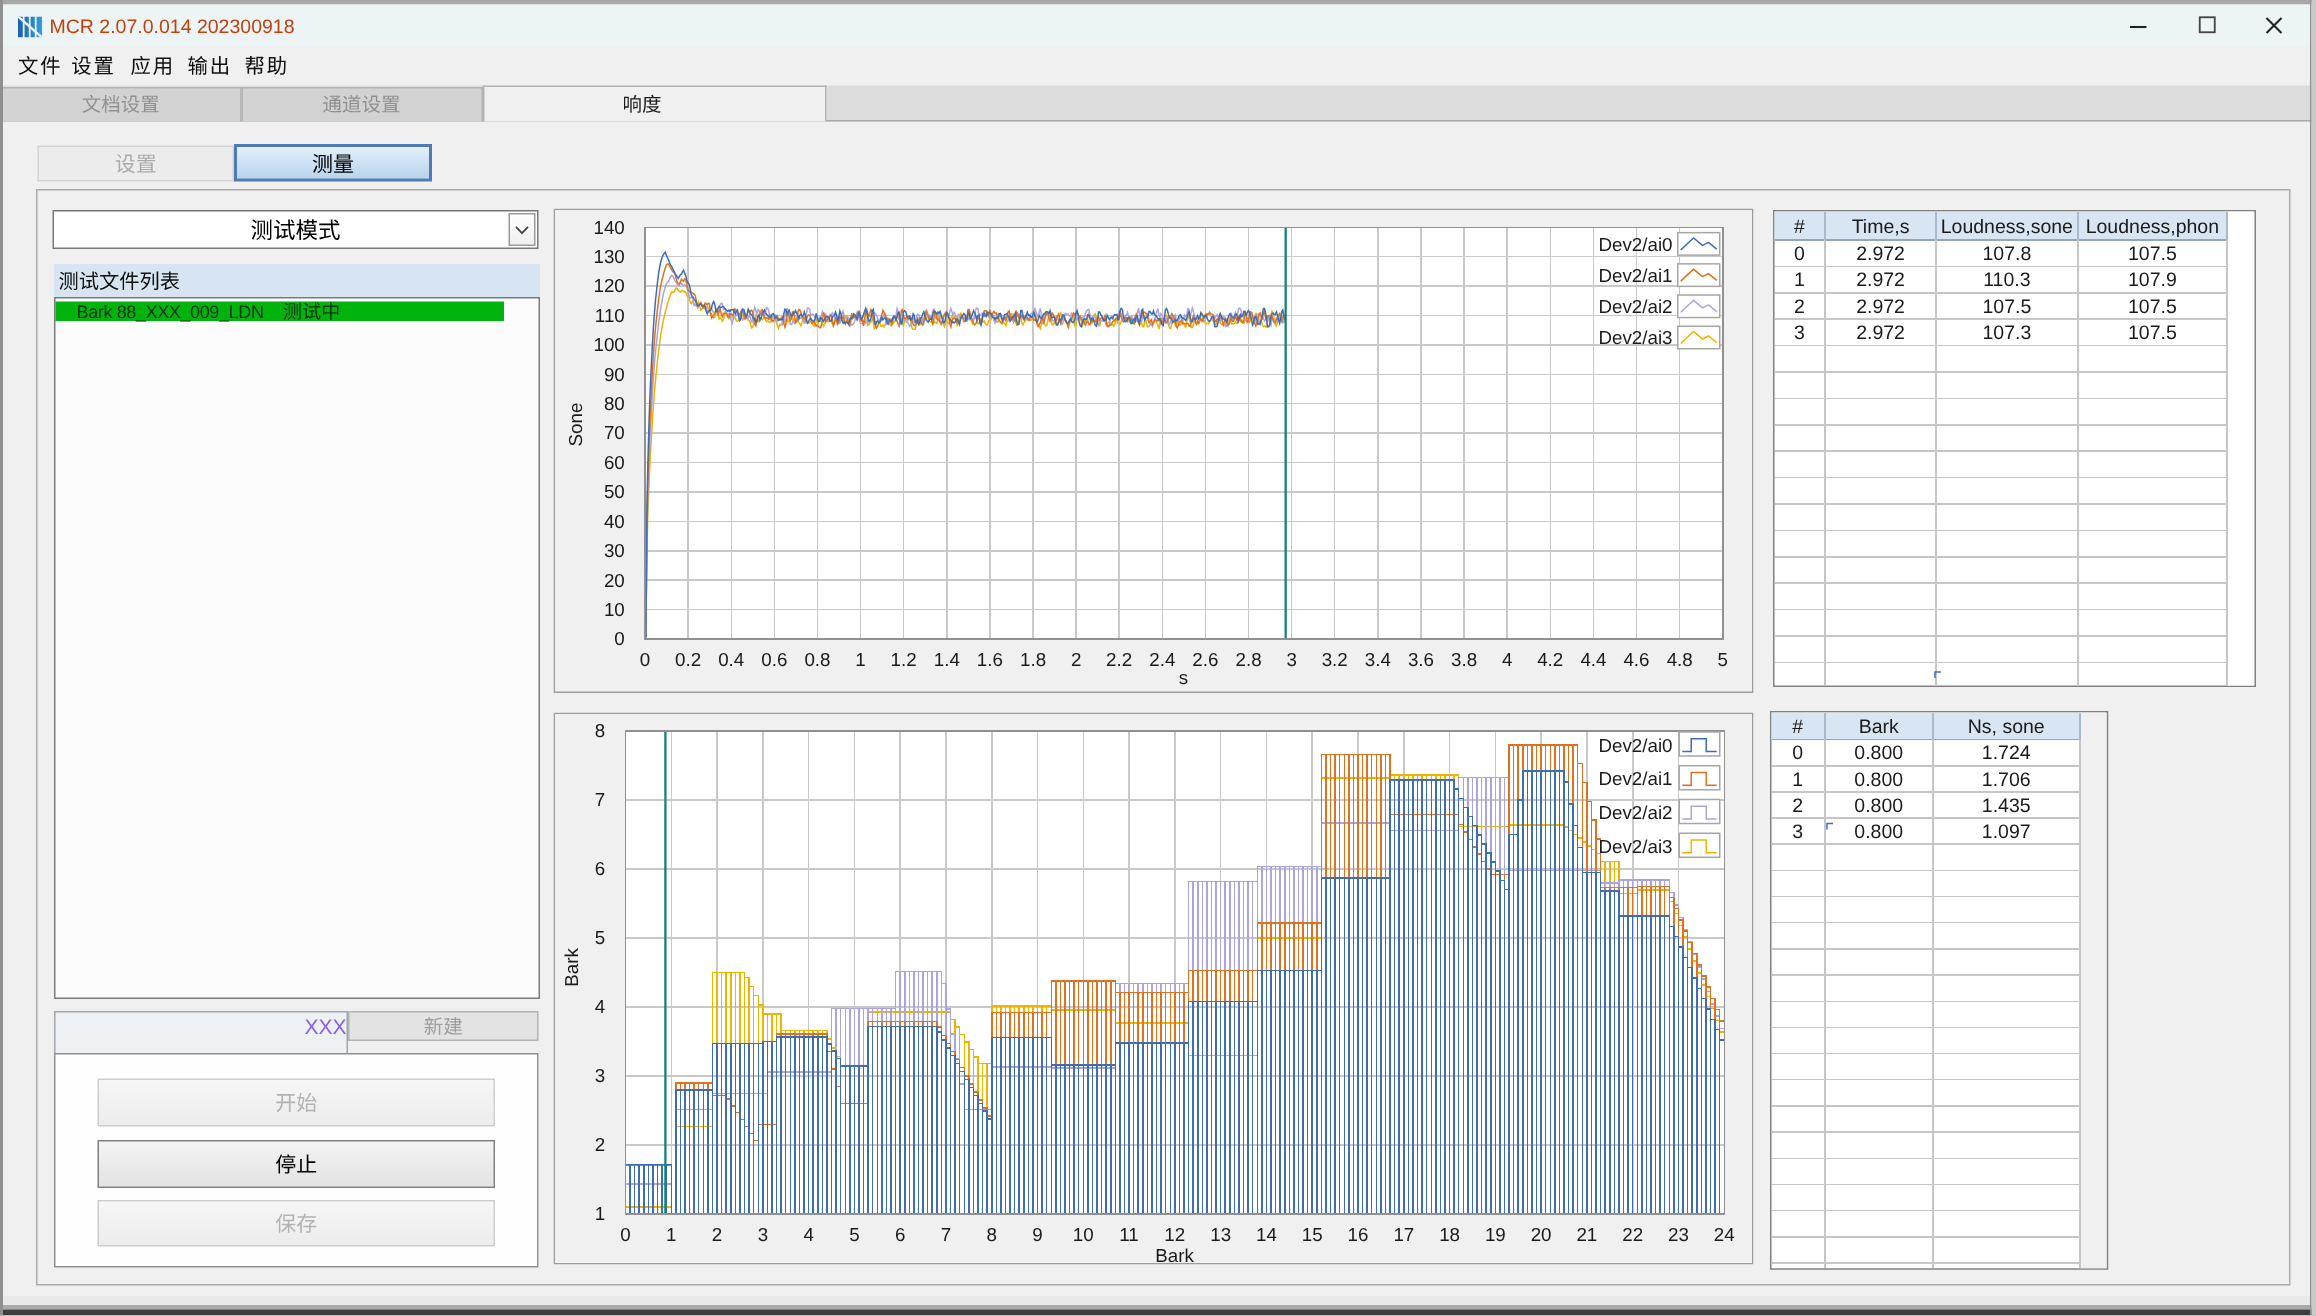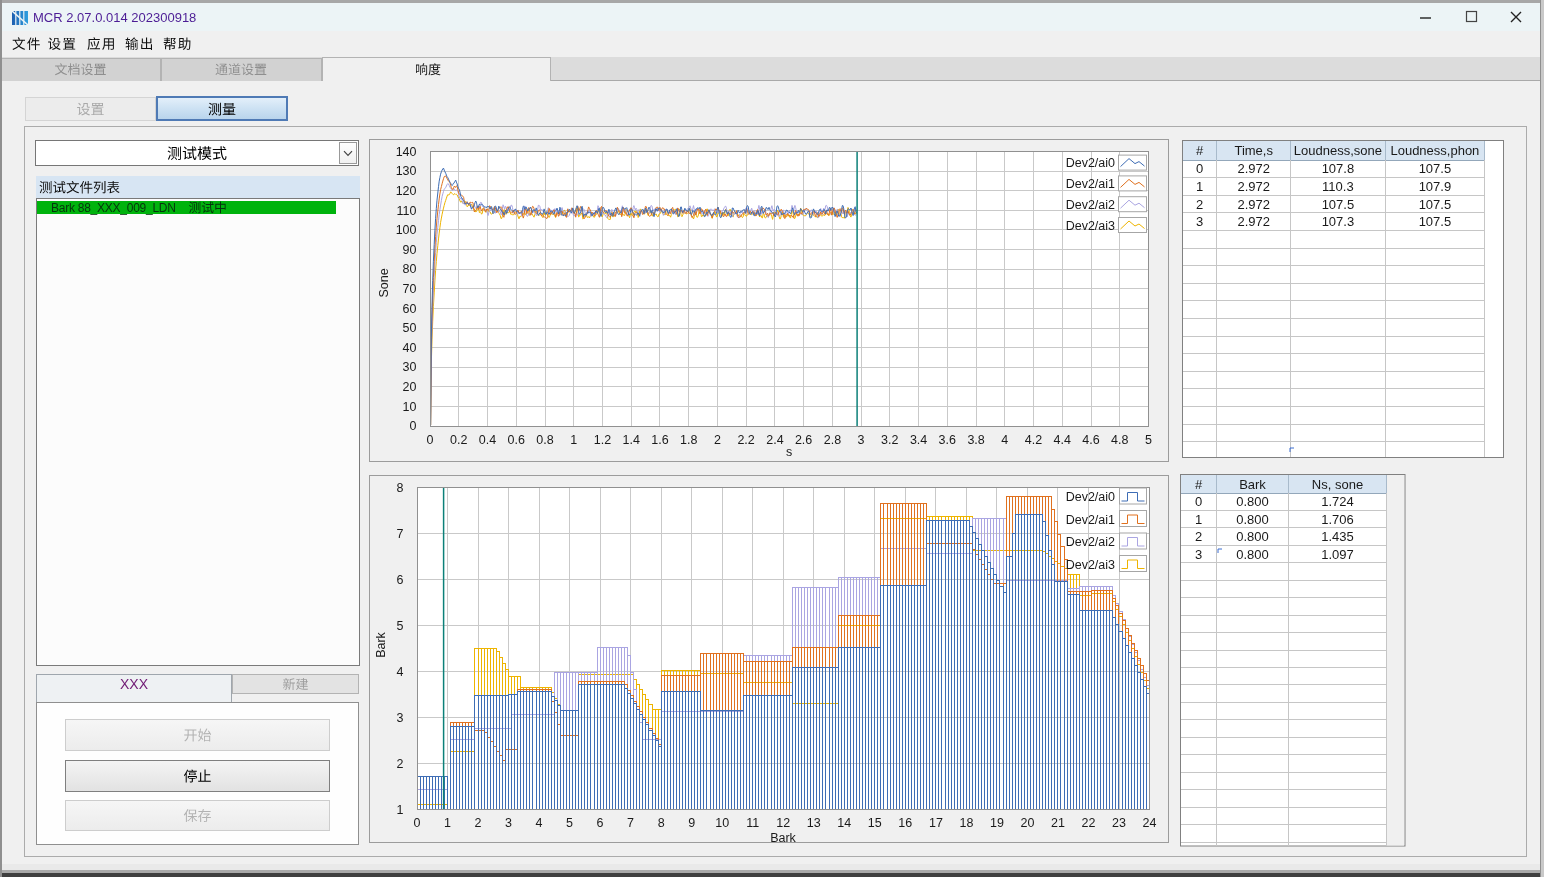--- a/index.html
+++ b/index.html
@@ -5,21 +5,21 @@
 <svg class="abs" style="left:12px;top:11px" width="17" height="14" viewBox="0 0 17 14">
     <defs>
       <linearGradient id="ig" x1="0" y1="0" x2="1" y2="0">
         <stop offset="0" stop-color="#1d5fb0"></stop>
         <stop offset="1" stop-color="#2f9fdf"></stop>
       </linearGradient>
     </defs>
     <path d="M0 0H3.2V14H0ZM4.4 0H7.2V14H4.4ZM8.4 0H11.2V14H8.4ZM12.4 0H16V14H12.4Z" fill="url(#ig)"></path>
     <path d="M0 0L16 14" stroke="#ecf4f6" stroke-width="1.6"></path>
   </svg>
-<div class="abs" style="left:33px;top:10px;font-size:13px;color:#4c1d95">MCR 2.07.0.014 202300918</div>
+<div class="abs" style="left:33px;top:10px;font-size:13px;color:#c2410c">MCR 2.07.0.014 202300918</div>
 <svg class="abs" style="left:1410px;top:8px" width="120" height="20" viewBox="0 0 120 20">
     <path d="M10 10H21" stroke="#222" stroke-width="1.4"></path>
     <rect x="56.5" y="3.5" width="10" height="10" fill="none" stroke="#444" stroke-width="1.2"></rect>
     <path d="M101 4L111 14M111 4L101 14" stroke="#222" stroke-width="1.4"></path>
   </svg>
 <div class="abs" style="left:0;top:31px;width:1544px;height:26px;background:#f0f0f0"></div>
 <div class="abs" style="left:0;top:57px;width:1544px;height:24px;background:#dcdcdc;border-bottom:1px solid #a9a9a9"></div>
 <div class="abs" style="left:1px;top:58px;width:160px;height:23px;background:#d2d2d2;border:1px solid #b3b3b3;border-bottom:none"></div>
 <div class="abs" style="left:161px;top:58px;width:161px;height:23px;background:#d2d2d2;border:1px solid #b3b3b3;border-bottom:none"></div>
 <div class="abs" style="left:322px;top:57px;width:229px;height:24px;background:#f0f0f0;border:1px solid #b3b3b3;border-bottom:none"></div>
@@ -28,21 +28,21 @@
 <div class="abs" style="left:24px;top:126px;width:1503px;height:731px;border:1px solid #ababab"></div>
 <div class="abs" style="left:35px;top:140px;width:324px;height:26px;background:#fff;border:1px solid #767676"></div>
 <div class="abs" style="left:339px;top:142px;width:18px;height:22px;background:linear-gradient(180deg,#fefefe,#f0f0f0);border:1px solid #999"></div>
 <svg class="abs" style="left:343px;top:150px" width="10" height="7" viewBox="0 0 10 7">
     <path d="M1 1.2L5 5.4L9 1.2" fill="none" stroke="#444" stroke-width="1.2"></path>
   </svg>
 <div class="abs" style="left:36px;top:176px;width:324px;height:22px;background:#d7e5f3"></div>
 <div class="abs" style="left:36px;top:198px;width:324px;height:468px;background:#fcfcfc;border:1px solid #7a7a7a"></div>
 <div class="abs" style="left:37px;top:200.5px;width:299px;height:13.5px;background:#00b30d"></div>
 <div class="abs" style="left:51px;top:200.5px;font-size:12px;letter-spacing:-0.25px;line-height:14px;color:#06330d">Bark 88_XXX_009_LDN</div>
-<div class="abs" style="left:36px;top:674px;width:196px;height:36px;background:#eef1f3;border:1px solid #9fa6ad;font-size:14px;line-height:18px;text-align:center;color:#701a75">XXX</div>
+<div class="abs" style="left:36px;top:674px;width:196px;height:36px;background:#eef1f3;border:1px solid #9fa6ad;font-size:14px;line-height:18px;text-align:right;color:#8b5cf6">XXX</div>
 <div class="abs" style="left:232px;top:674px;width:127px;height:20px;background:#e3e3e3;border:1px solid #b3b3b3"></div>
 <div class="abs" style="left:36px;top:702px;width:323px;height:143px;background:#fefefe;border:1.5px solid #8f8f8f"></div>
 <div class="abs" style="left:65px;top:719px;width:265px;height:32px;background:linear-gradient(180deg,#f6f6f6,#ececec);border:1px solid #cdcdcd"></div>
 <div class="abs" style="left:65px;top:760px;width:265px;height:32px;background:linear-gradient(180deg,#f4f4f4,#e2e2e2);border:1px solid #7f7f7f"></div>
 <div class="abs" style="left:65px;top:800px;width:265px;height:31px;background:linear-gradient(180deg,#f6f6f6,#ececec);border:1px solid #cdcdcd"></div>
 <div class="abs" style="left:369px;top:139px"><svg width="800" height="323" viewBox="0 0 800 323" font-family="Liberation Sans, sans-serif">
       <rect x="0.5" y="0.5" width="799" height="322" fill="#f0f0f0" stroke="#9c9c9c"></rect>
       <rect x="61.0" y="12.5" width="718.5" height="274.5" fill="#fff"></rect>
       <path d="M61.0 12.5V287.0M89.7 12.5V287.0M118.5 12.5V287.0M147.2 12.5V287.0M176.0 12.5V287.0M204.7 12.5V287.0M233.4 12.5V287.0M262.2 12.5V287.0M290.9 12.5V287.0M319.7 12.5V287.0M348.4 12.5V287.0M377.1 12.5V287.0M405.9 12.5V287.0M434.6 12.5V287.0M463.4 12.5V287.0M492.1 12.5V287.0M520.8 12.5V287.0M549.6 12.5V287.0M578.3 12.5V287.0M607.1 12.5V287.0M635.8 12.5V287.0M664.5 12.5V287.0M693.3 12.5V287.0M722.0 12.5V287.0M750.8 12.5V287.0M779.5 12.5V287.0M61.0 12.5H779.5M61.0 32.1H779.5M61.0 51.7H779.5M61.0 71.3H779.5M61.0 90.9H779.5M61.0 110.5H779.5M61.0 130.1H779.5M61.0 149.8H779.5M61.0 169.4H779.5M61.0 189.0H779.5M61.0 208.6H779.5M61.0 228.2H779.5M61.0 247.8H779.5M61.0 267.4H779.5M61.0 287.0H779.5" stroke="#c9c9c9" fill="none" shape-rendering="crispEdges"></path>
       <polyline points="61.6,286.0 62.3,224.4 63.0,200.9 63.7,182.6 64.4,167.3 65.2,153.9 65.9,141.8 66.6,131.4 67.3,122.6 68.0,114.4 68.8,106.6 69.5,99.9 70.2,94.1 70.9,88.7 71.6,83.4 72.4,79.1 73.1,75.3 73.8,72.1 74.5,69.1 75.2,66.4 75.9,63.7 76.7,61.4 77.4,59.2 78.1,57.1 78.8,55.6 79.5,55.9 80.3,55.7 81.0,54.3 81.7,52.9 82.4,53.4 83.1,54.5 83.8,55.3 84.6,55.8 85.3,54.8 86.0,54.7 86.7,55.4 87.4,55.3 88.2,56.0 88.9,57.8 89.6,59.0 90.3,59.7 91.0,62.0 91.8,63.3 92.5,61.9 93.2,63.2 93.9,64.2 94.6,64.1 95.3,64.9 96.1,63.8 96.8,62.3 97.5,65.1 98.2,67.8 98.9,66.9 99.7,66.5 100.4,66.5 101.1,66.9 101.8,66.8 102.5,65.2 103.2,66.5 104.0,68.7 104.7,70.1 105.4,70.0 106.1,71.7 106.8,72.9 107.6,72.5 108.3,69.8 109.0,67.2 109.7,69.8 110.4,73.6 111.2,72.6 111.9,73.7 112.6,75.2 113.3,74.2 114.0,70.2 114.7,68.4 115.5,70.0 116.2,72.6 116.9,73.4 117.6,70.6 118.3,70.3 119.1,72.4 119.8,72.9 120.5,72.4 121.2,72.9 121.9,74.9 122.6,75.1 123.4,74.6 124.1,72.0 124.8,70.2 125.5,70.9 126.2,71.6 127.0,72.5 127.7,71.7 128.4,71.6 129.1,71.6 129.8,74.3 130.6,74.9 131.3,76.6 132.0,79.6 132.7,79.4 133.4,77.3 134.1,75.4 134.9,70.7 135.6,70.7 136.3,74.4 137.0,75.4 137.7,73.2 138.5,73.0 139.2,74.1 139.9,73.4 140.6,72.0 141.3,74.0 142.0,75.6 142.8,75.0 143.5,75.7 144.2,75.6 144.9,75.8 145.6,74.0 146.4,72.7 147.1,72.8 147.8,74.7 148.5,75.4 149.2,78.0 150.0,79.8 150.7,77.5 151.4,77.8 152.1,76.6 152.8,77.1 153.5,75.6 154.3,75.6 155.0,74.0 155.7,73.3 156.4,75.7 157.1,75.1 157.9,71.0 158.6,70.6 159.3,73.6 160.0,75.1 160.7,76.4 161.4,74.6 162.2,73.9 162.9,74.5 163.6,76.1 164.3,76.9 165.0,78.2 165.8,75.4 166.5,73.3 167.2,72.1 167.9,72.7 168.6,74.6 169.3,76.2 170.1,76.5 170.8,75.7 171.5,75.4 172.2,75.6 172.9,77.4 173.7,78.5 174.4,74.6 175.1,73.0 175.8,75.9 176.5,76.5 177.3,72.5 178.0,73.7 178.7,76.3 179.4,77.0 180.1,78.5 180.8,77.2 181.6,74.6 182.3,73.7 183.0,75.5 183.7,75.1 184.4,75.0 185.2,75.3 185.9,76.9 186.6,78.5 187.3,75.6 188.0,73.7 188.7,73.8 189.5,74.4 190.2,74.9 190.9,76.1 191.6,74.8 192.3,74.2 193.1,74.7 193.8,75.0 194.5,72.7 195.2,71.2 195.9,71.6 196.7,74.0 197.4,77.3 198.1,76.1 198.8,72.3 199.5,72.0 200.2,73.0 201.0,72.3 201.7,71.2 202.4,70.8 203.1,72.7 203.8,72.2 204.6,73.9 205.3,74.2 206.0,73.1 206.7,71.4 207.4,69.5 208.1,68.4 208.9,71.8 209.6,77.9 210.3,77.4 211.0,75.9 211.7,75.7 212.5,74.1 213.2,75.4 213.9,80.1 214.6,79.4 215.3,75.7 216.1,74.5 216.8,74.8 217.5,75.9 218.2,78.4 218.9,78.3 219.6,77.6 220.4,79.0 221.1,77.6 221.8,75.0 222.5,73.5 223.2,75.3 224.0,77.0 224.7,78.1 225.4,78.3 226.1,76.7 226.8,76.1 227.5,75.2 228.3,73.9 229.0,70.4 229.7,72.5 230.4,74.0 231.1,74.1 231.9,73.9 232.6,76.8 233.3,77.9 234.0,75.4 234.7,73.6 235.5,73.9 236.2,74.8 236.9,73.2 237.6,72.6 238.3,76.9 239.0,79.7 239.8,80.5 240.5,80.5 241.2,80.5 241.9,76.2 242.6,72.3 243.4,75.0 244.1,78.1 244.8,75.5 245.5,72.9 246.2,73.1 246.9,74.3 247.7,74.5 248.4,73.2 249.1,72.1 249.8,72.4 250.5,75.2 251.3,75.5 252.0,75.4 252.7,73.6 253.4,74.9 254.1,76.1 254.9,75.8 255.6,76.6 256.3,74.3 257.0,70.1 257.7,70.9 258.4,72.9 259.2,72.8 259.9,77.1 260.6,78.7 261.3,76.3 262.0,74.2 262.8,76.0 263.5,76.8 264.2,76.2 264.9,73.2 265.6,71.9 266.3,72.8 267.1,71.8 267.8,72.4 268.5,74.8 269.2,78.5 269.9,75.8 270.7,71.6 271.4,69.9 272.1,70.9 272.8,72.2 273.5,73.3 274.3,74.3 275.0,75.1 275.7,75.0 276.4,72.2 277.1,70.7 277.8,72.2 278.6,75.0 279.3,76.6 280.0,73.7 280.7,71.2 281.4,72.0 282.2,74.4 282.9,76.8 283.6,77.0 284.3,74.2 285.0,73.5 285.7,74.8 286.5,75.6 287.2,74.9 287.9,76.9 288.6,77.7 289.3,77.6 290.1,74.9 290.8,74.7 291.5,74.3 292.2,71.7 292.9,71.6 293.7,74.7 294.4,75.6 295.1,74.6 295.8,75.8 296.5,75.6 297.2,71.3 298.0,70.7 298.7,73.5 299.4,76.7 300.1,76.1 300.8,76.7 301.6,78.2 302.3,75.6 303.0,74.4 303.7,73.4 304.4,70.8 305.1,70.3 305.9,71.8 306.6,70.2 307.3,70.6 308.0,74.1 308.7,77.8 309.5,77.5 310.2,73.3 310.9,70.1 311.6,72.8 312.3,76.7 313.0,77.7 313.8,75.7 314.5,74.7 315.2,74.3 315.9,73.8 316.6,74.2 317.4,74.8 318.1,74.5 318.8,74.2 319.5,73.7 320.2,70.7 321.0,69.6 321.7,71.7 322.4,76.4 323.1,77.0 323.8,78.2 324.5,80.0 325.3,77.5 326.0,73.0 326.7,72.6 327.4,76.8 328.1,78.4 328.9,77.7 329.6,75.1 330.3,70.4 331.0,69.3 331.7,73.3 332.4,77.6 333.2,77.4 333.9,75.8 334.6,76.6 335.3,76.6 336.0,77.0 336.8,74.8 337.5,71.7 338.2,69.8 338.9,72.2 339.6,73.6 340.4,74.1 341.1,74.9 341.8,75.8 342.5,77.4 343.2,79.4 343.9,77.1 344.7,74.5 345.4,73.8 346.1,72.7 346.8,75.1 347.5,78.1 348.3,77.2 349.0,74.2 349.7,74.2 350.4,73.2 351.1,72.5 351.8,75.1 352.6,78.0 353.3,76.0 354.0,73.0 354.7,75.8 355.4,75.6 356.2,72.6 356.9,70.1 357.6,72.0 358.3,74.5 359.0,77.1 359.8,72.9 360.5,70.9 361.2,70.2 361.9,72.6 362.6,74.1 363.3,77.3 364.1,78.1 364.8,75.1 365.5,74.9 366.2,74.3 366.9,73.0 367.7,74.5 368.4,76.9 369.1,77.0 369.8,75.8 370.5,75.8 371.2,76.8 372.0,77.0 372.7,77.3 373.4,78.6 374.1,77.8 374.8,74.3 375.6,75.2 376.3,76.6 377.0,76.8 377.7,77.2 378.4,75.5 379.2,74.5 379.9,72.4 380.6,73.3 381.3,74.0 382.0,74.7 382.7,75.7 383.5,75.2 384.2,74.2 384.9,73.3 385.6,73.5 386.3,75.7 387.1,76.7 387.8,75.5 388.5,73.0 389.2,74.0 389.9,75.4 390.6,78.0 391.4,76.7 392.1,76.4 392.8,78.7 393.5,78.9 394.2,74.4 395.0,74.8 395.7,78.1 396.4,79.0 397.1,78.5 397.8,76.6 398.6,76.0 399.3,76.8 400.0,75.6 400.7,75.1 401.4,74.7 402.1,75.8 402.9,77.8 403.6,80.4 404.3,76.1 405.0,73.0 405.7,73.1 406.5,74.3 407.2,74.1 407.9,74.1 408.6,71.3 409.3,72.4 410.0,77.2 410.8,79.9 411.5,79.8 412.2,76.7 412.9,72.9 413.6,73.8 414.4,77.7 415.1,78.5 415.8,74.2 416.5,76.5 417.2,77.8 418.0,77.5 418.7,74.4 419.4,75.1 420.1,76.0 420.8,78.2 421.5,79.1 422.3,75.5 423.0,71.4 423.7,72.3 424.4,75.9 425.1,79.4 425.9,79.4 426.6,76.9 427.3,75.0 428.0,74.8 428.7,76.4 429.4,76.8 430.2,75.6 430.9,72.6 431.6,69.2 432.3,70.0 433.0,74.3 433.8,76.1 434.5,76.2 435.2,76.8 435.9,76.5 436.6,76.8 437.4,75.5 438.1,74.4 438.8,73.7 439.5,74.4 440.2,75.7 440.9,77.5 441.7,77.2 442.4,76.6 443.1,75.3 443.8,74.5 444.5,76.4 445.3,76.9 446.0,77.6 446.7,77.9 447.4,77.2 448.1,78.7 448.8,78.5 449.6,75.8 450.3,74.3 451.0,75.3 451.7,76.0 452.4,77.0 453.2,77.0 453.9,76.7 454.6,75.6 455.3,76.6 456.0,76.3 456.7,74.8 457.5,74.2 458.2,75.3 458.9,74.6 459.6,76.4 460.3,76.4 461.1,74.6 461.8,73.2 462.5,73.1 463.2,74.5 463.9,75.8 464.7,74.5 465.4,72.8 466.1,72.8 466.8,76.0 467.5,76.3 468.2,72.9 469.0,70.2 469.7,71.2 470.4,75.6 471.1,75.7 471.8,74.2 472.6,77.8 473.3,78.8 474.0,78.2 474.7,79.0 475.4,79.2 476.1,74.8 476.9,73.2 477.6,73.6 478.3,71.6 479.0,68.5 479.7,70.1 480.5,73.7 481.2,76.9 481.9,78.1 482.6,76.2 483.3,73.6 484.1,73.2 484.8,72.4 485.5,73.7 486.2,75.1 486.9,74.1 487.6,73.1" fill="none" stroke="#eeb400" stroke-width="1"></polyline>

